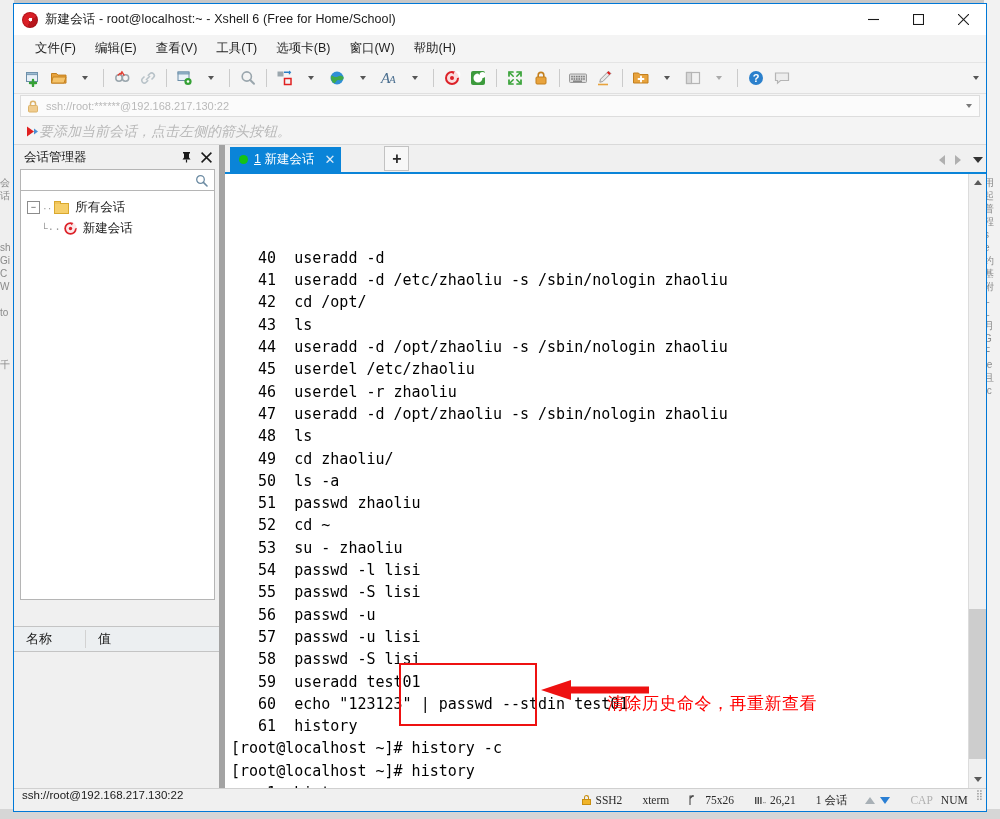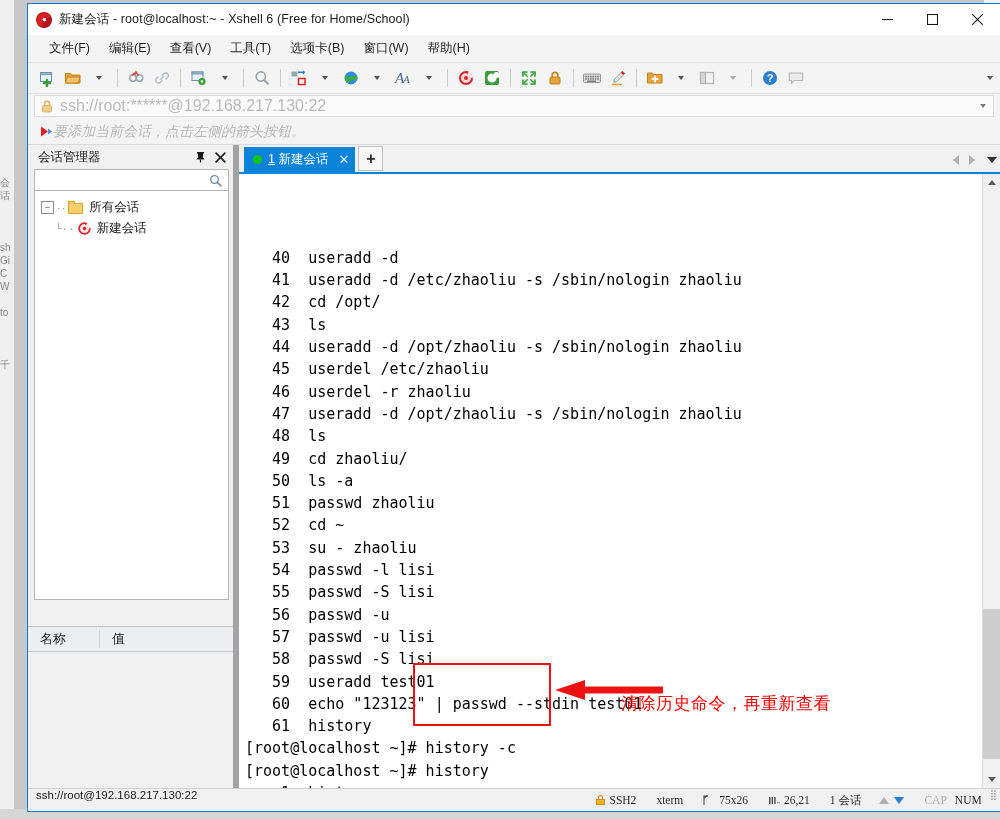--- a/index.html
+++ b/index.html
@@ -26,21 +26,21 @@
     line-height: 13px;
   }
   #bleed-left  { left: 0; top: 0; width: 14px; height: 819px; background: #efefef; }
   #bleed-right { right: 0; top: 0; width: 16px; height: 819px; background: #f2f2f2; }
   #bleed-bottom{ left: 0; bottom: 0; width: 1000px; height: 10px; background: #d6d6d6; }
   .bleed-col { padding-top: 150px; color: #8a8a8a; font-size: 10px; }
 
   
   #window {
     position: absolute;
-    left: 27px; top: 3px;
+    left: 13px; top: 3px;
     width: 974px; height: 809px;
     background: #a16207;
     border: 1px solid #0078d7;
     box-sizing: border-box;
     display: flex; flex-direction: column;
   }
 
   
   #titlebar {
     height: 31px; flex: 0 0 31px;
@@ -128,21 +128,21 @@
     display: flex; align-items: center;
   }
   #addrbar {
     flex: 1; height: 22px;
     background: #fbfbfb;
     border: 1px solid #ddd;
     display: flex; align-items: center;
     box-sizing: border-box;
   }
   #addr-text {
-    font-size: 16px; color: #b9b9b9;
+    font-size: 11px; color: #b9b9b9;
     margin-left: 7px; white-space: nowrap;
     font-family: "Liberation Sans", sans-serif;
   }
   #addr-caret {
     margin-left: auto; margin-right: 7px;
     width: 0; height: 0;
     border-left: 3.5px solid transparent;
     border-right: 3.5px solid transparent;
     border-top: 4px solid #7a7a7a;
   }
@@ -257,20 +257,21 @@
   #termarea {
     flex: 1; display: flex; flex-direction: column; min-width: 0;
     background: #f0f0f0;
   }
   #tabbar {
     height: 27px; flex: 0 0 27px;
     background: #f0f0f0;
     display: flex; align-items: flex-end;
     position: relative;
     border-bottom: 2px solid #0a84d8;
+    gap: 40px;
   }
   .tab {
     height: 25px; background: #0a84d8; color: #ffffff;
     display: flex; align-items: center;
     padding: 0 6px 0 9px; margin-left: 5px;
     font-size: 12.5px; cursor: default;
   }
   .tab .dot {
     width: 9px; height: 9px; border-radius: 50%;
     background: #15c215; margin-right: 6px; flex: 0 0 9px;

